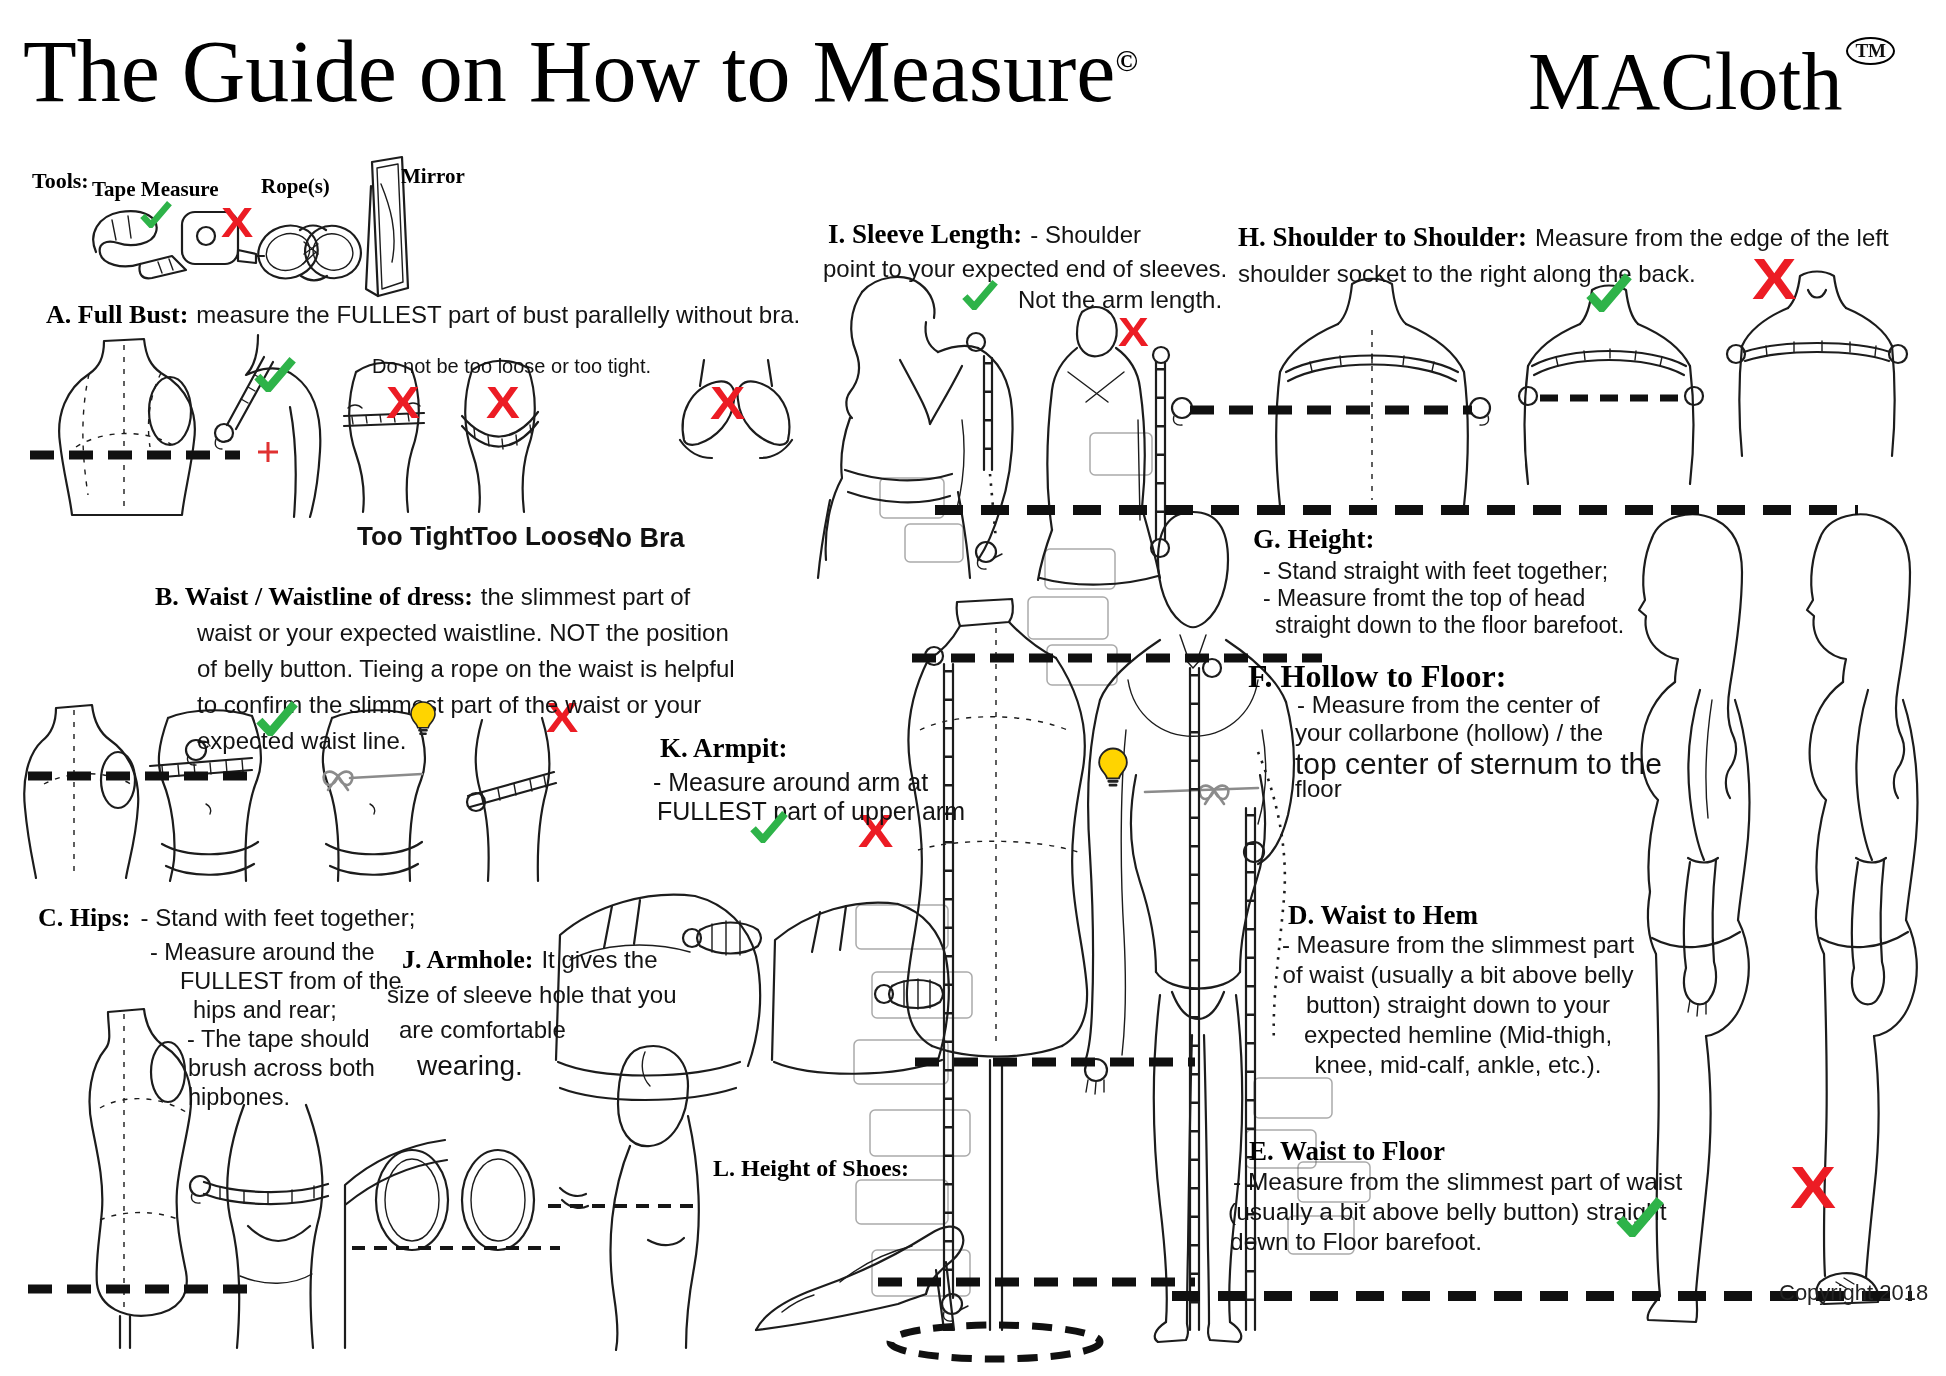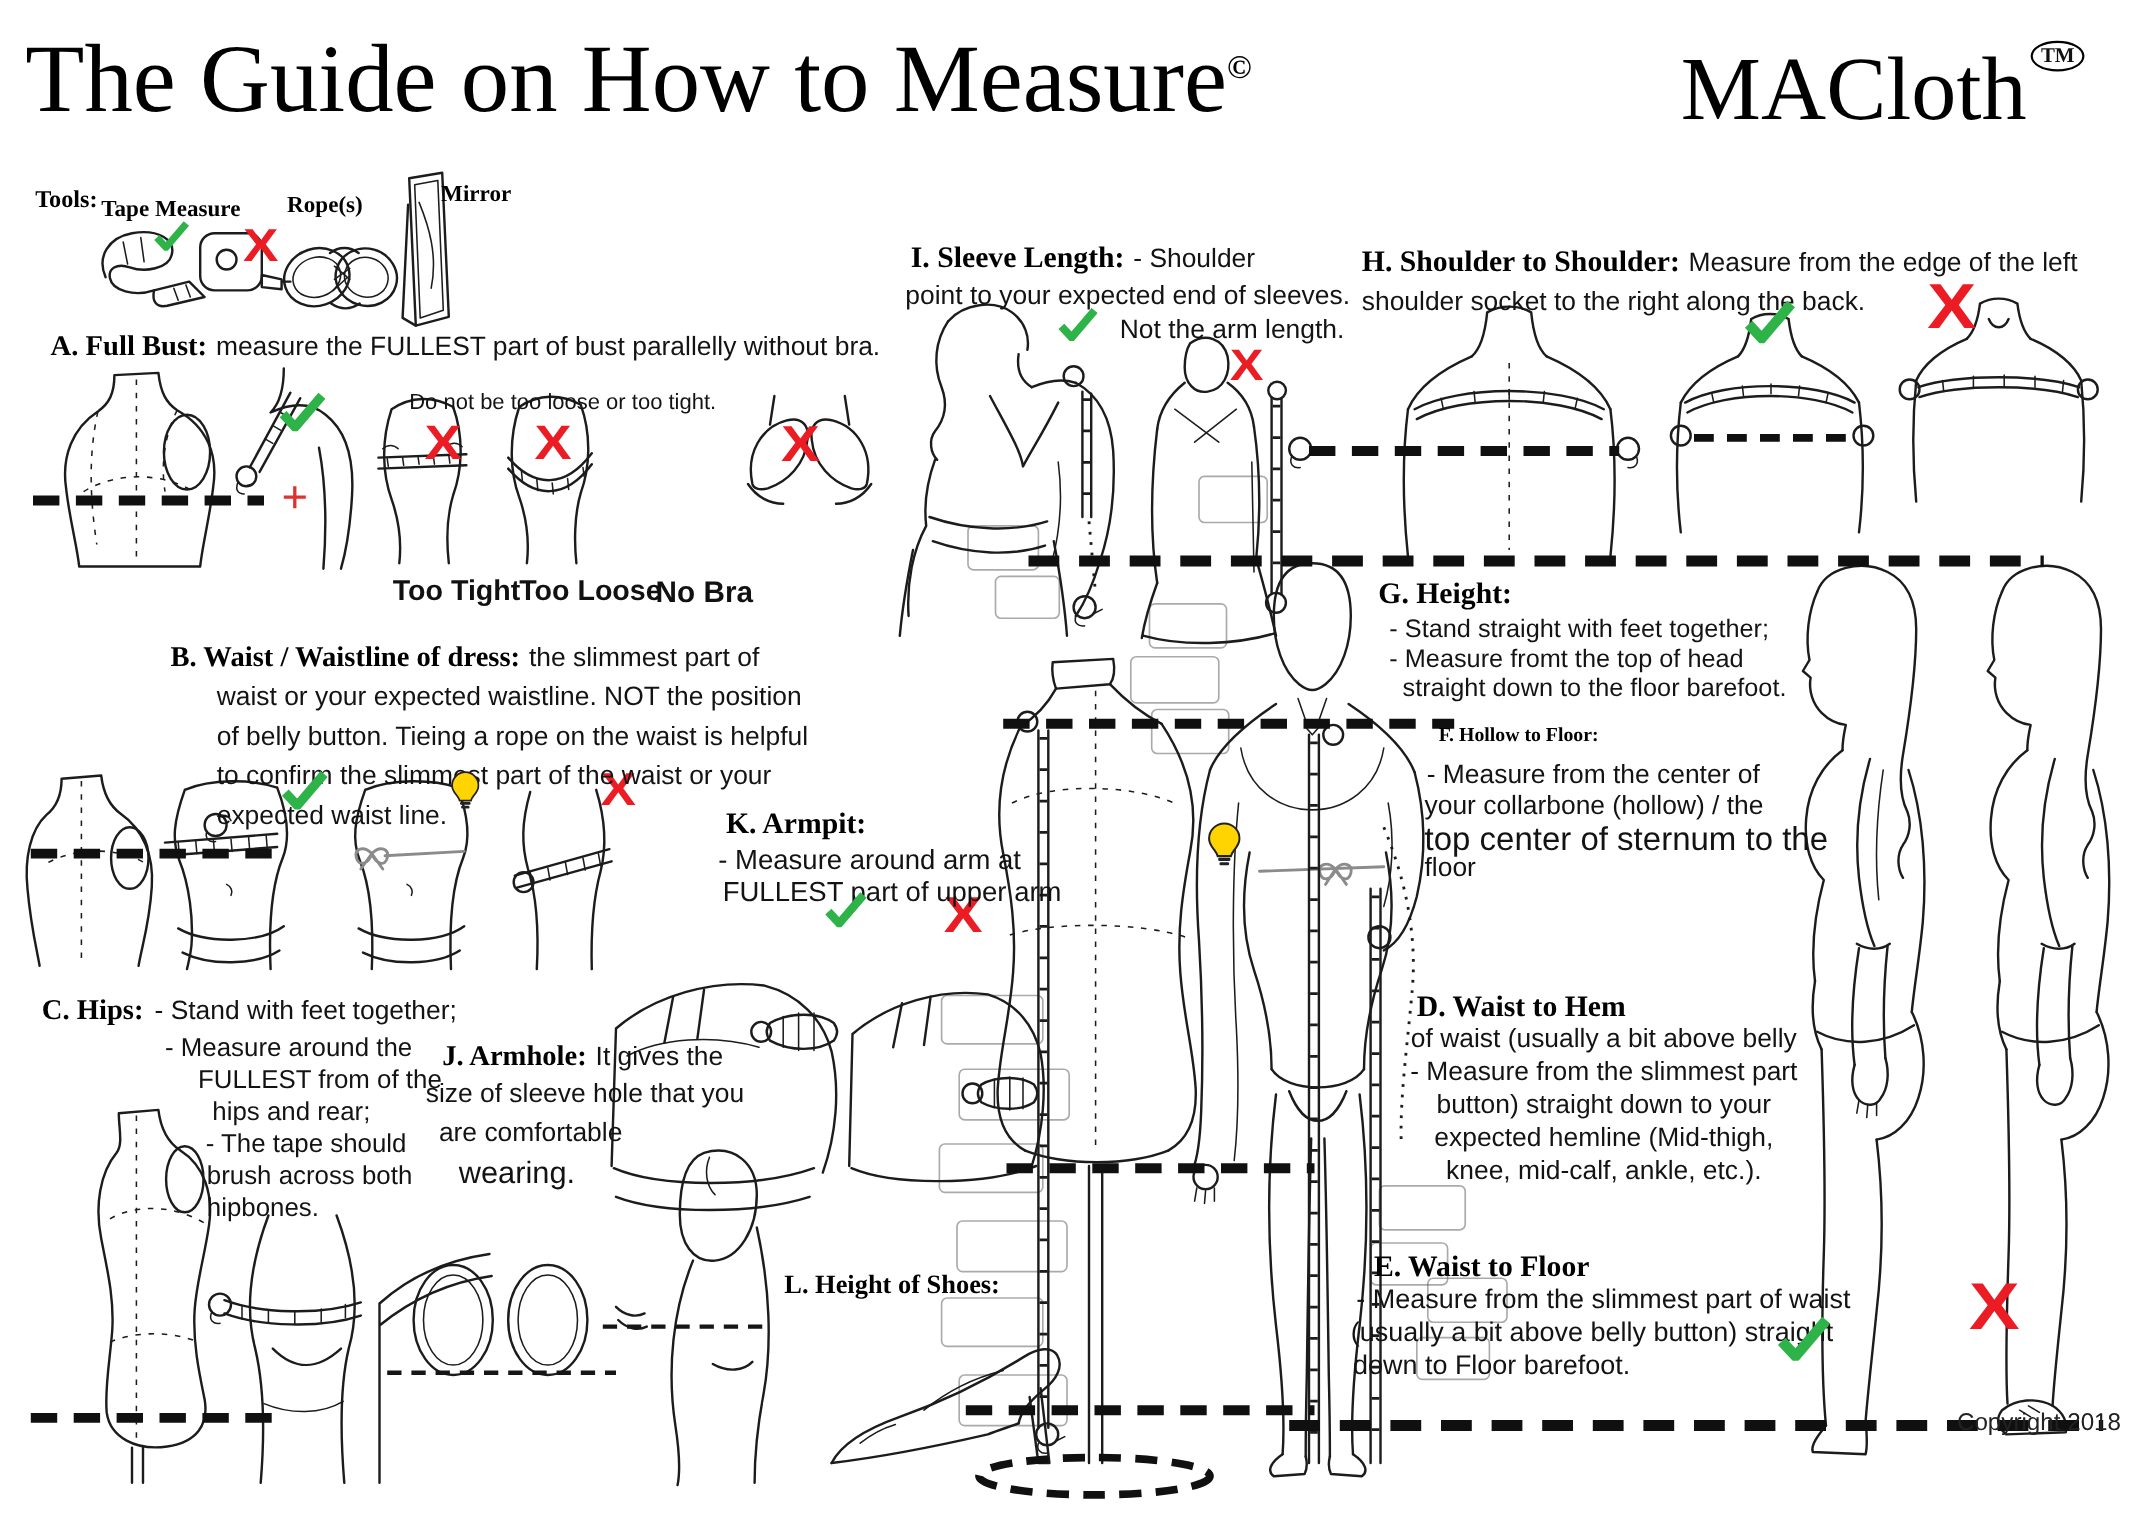--- a/index.html
+++ b/index.html
@@ -394,43 +394,43 @@
 
   <div class="abs txt" style="left:1238px;top:219px;width:712px;font-size:24px;line-height:36px">
     <span class="h" style="font-size:27px;margin-right:8px">H. Shoulder to Shoulder:</span><span class="b">Measure from the edge of the left shoulder socket to the right along the back.</span>
   </div>
 
   <div class="abs txt nw h" style="left:1253px;top:524px;font-size:27px">G. Height:</div>
   <div class="abs txt nw b" style="left:1263px;top:558px;font-size:23px">- Stand straight with feet together;</div>
   <div class="abs txt nw b" style="left:1263px;top:585px;font-size:23px">- Measure fromt the top of head</div>
   <div class="abs txt nw b" style="left:1275px;top:612px;font-size:23px">straight down to the  floor barefoot.</div>
 
-  <div class="abs txt nw h" style="left:1308px;top:658px;font-size:18px">F. Hollow to Floor:</div>
+  <div class="abs txt nw h" style="left:1248px;top:658px;font-size:32px">F. Hollow to Floor:</div>
   <div class="abs txt nw b" style="left:1297px;top:691px;font-size:24px">- Measure from the center of</div>
   <div class="abs txt nw b" style="left:1295px;top:719px;font-size:24px">your collarbone (hollow) / the</div>
   <div class="abs txt nw b" style="left:1295px;top:747px;font-size:30px">top center of sternum to the</div>
   <div class="abs txt nw b" style="left:1295px;top:775px;font-size:24px">floor</div>
 
   <div class="abs txt nw h" style="left:660px;top:733px;font-size:27px">K. Armpit:</div>
   <div class="abs txt nw b" style="left:653px;top:768px;font-size:25px">- Measure around arm at</div>
   <div class="abs txt nw b" style="left:657px;top:797px;font-size:25px">FULLEST part of upper arm</div>
 
   <div class="abs txt nw" style="left:402px;top:945px">
     <span class="h" style="font-size:26px;margin-right:8px">J. Armhole:</span><span class="b" style="font-size:24px">It gives the</span>
   </div>
   <div class="abs txt nw b" style="left:387px;top:981px;font-size:24px">size of sleeve hole that you</div>
   <div class="abs txt nw b" style="left:399px;top:1016px;font-size:24px">are comfortable</div>
   <div class="abs txt nw b" style="left:417px;top:1050px;font-size:28px">wearing.</div>
 
   <div class="abs txt nw h" style="left:713px;top:1155px;font-size:24px">L. Height of Shoes:</div>
 
   <div class="abs txt nw h" style="left:1288px;top:900px;font-size:27px">D. Waist to Hem</div>
   <div class="abs txt" style="left:1256px;top:930px;width:404px;text-align:center;font-size:24px;line-height:30px">
+    <div class="b nw">- Measure from the slimmest part</div>
     <div class="b nw">of waist (usually a  bit  above belly</div>
-    <div class="b nw">- Measure from the slimmest part</div>
     <div class="b nw">button) straight down to your</div>
     <div class="b nw">expected hemline (Mid-thigh,</div>
     <div class="b nw">knee, mid-calf, ankle, etc.).</div>
   </div>
 
   <div class="abs txt nw h" style="left:1249px;top:1136px;font-size:27px">E. Waist to Floor</div>
   <div class="abs txt nw b" style="left:1233px;top:1168px;font-size:24.5px">- Measure from the slimmest part of waist</div>
   <div class="abs txt nw b" style="left:1228px;top:1198px;font-size:24.5px">(usually a  bit  above belly button) straight</div>
   <div class="abs txt nw b" style="left:1230px;top:1228px;font-size:24.5px">down to Floor barefoot.</div>
 

